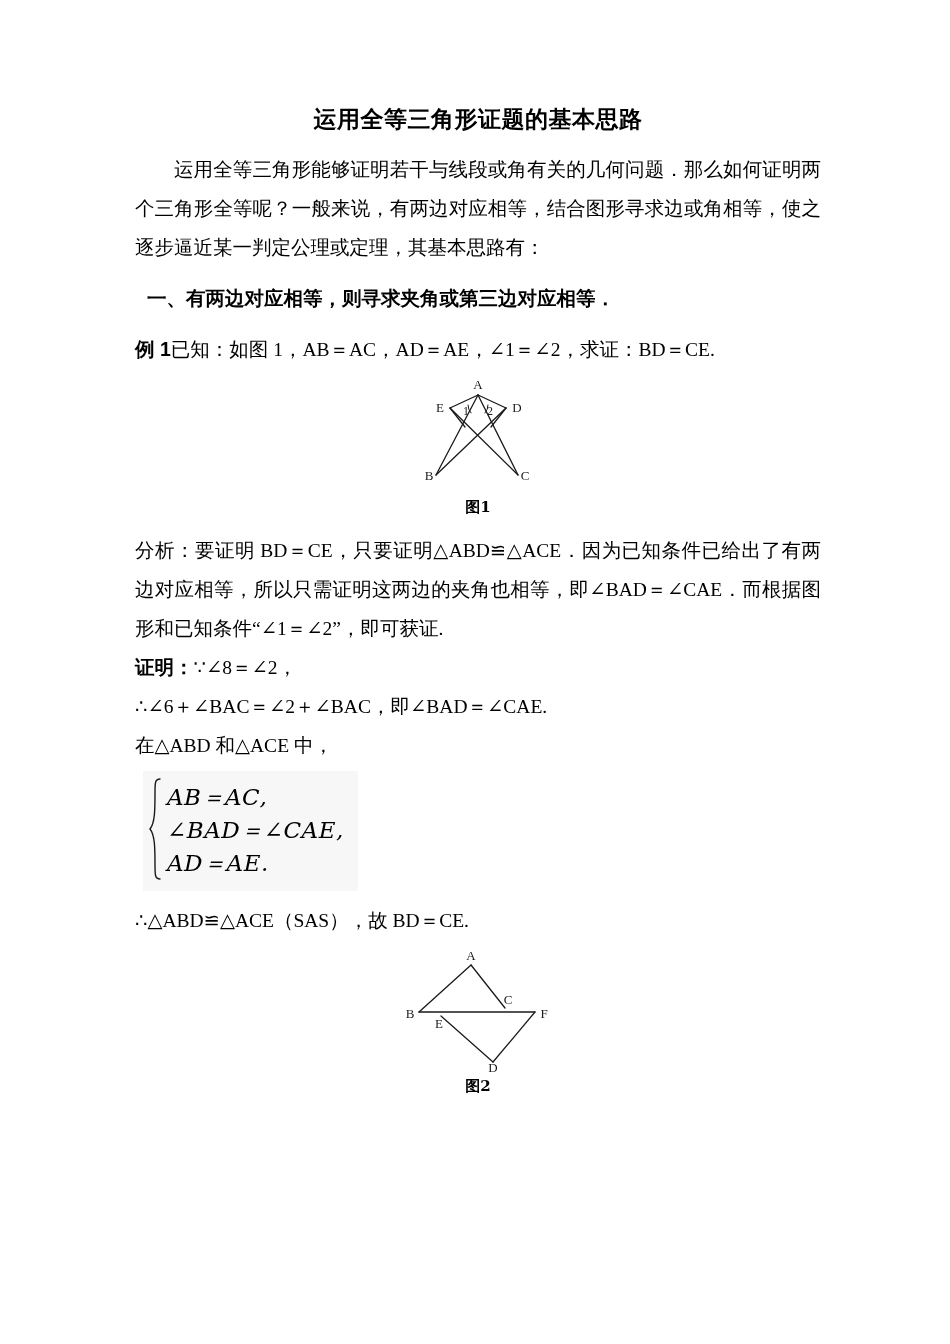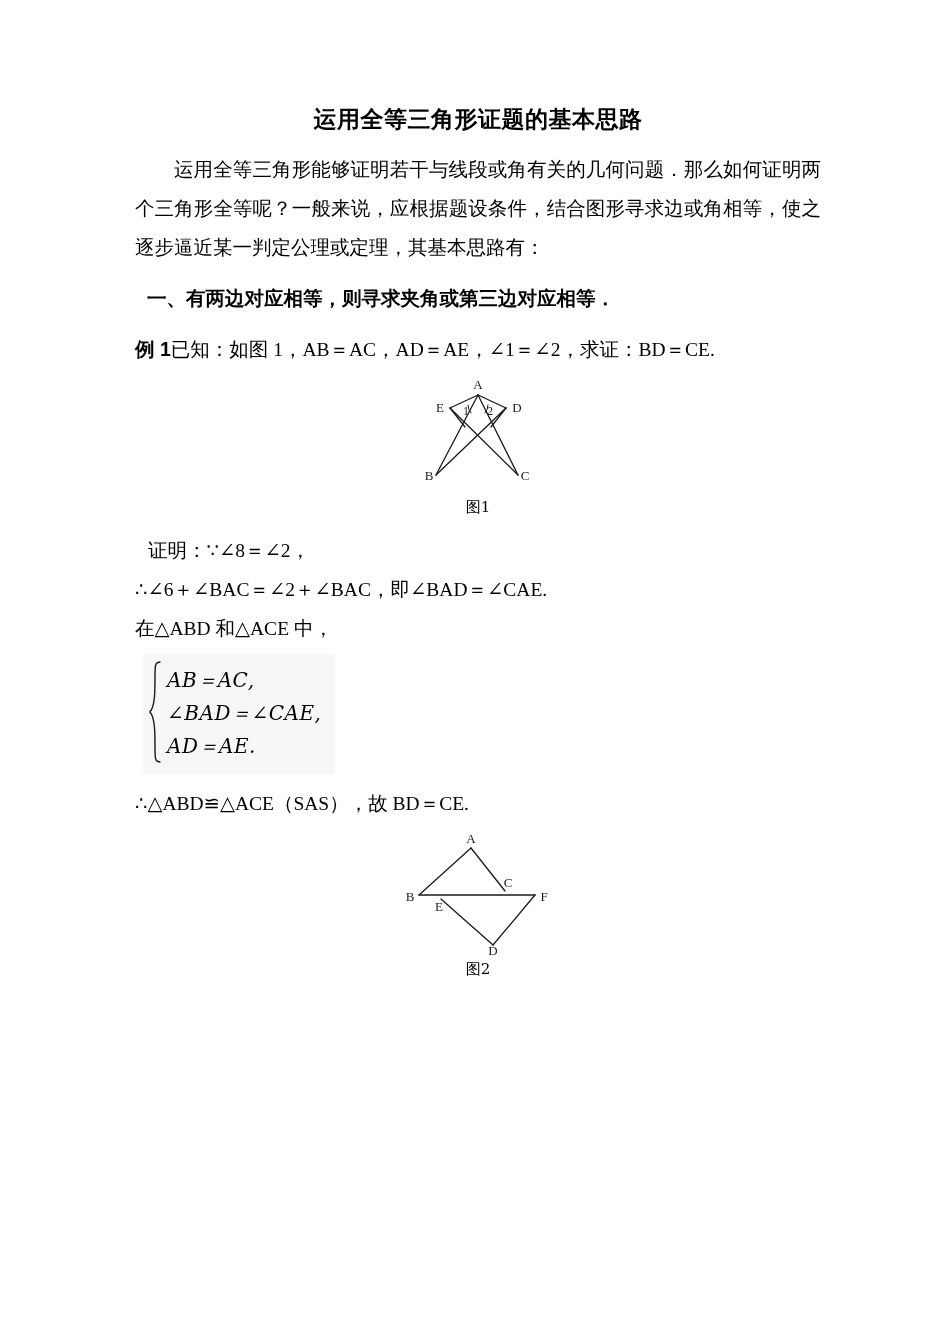--- a/index.html
+++ b/index.html
@@ -57,35 +57,35 @@
     line-height: 39px;
     font-weight: bold;
     margin: 12px;
     font-family: "DejaVu Serif", "Liberation Serif", serif;
   }
   .ex-label {
     font-weight: bold;
     font-family: Liberation Sans, sans-serif;
   }
   .proof-label {
-    font-weight: normal;
-    font-family: "DejaVu Serif", "Liberation Serif", serif;
-    margin-left: 13px;
+    font-weight: bold;
+    font-family: "DejaVu Serif", "Liberation Serif", serif;
   }
 
   
   .figure-wrap {
     width: 100%;
     text-align: center;
   }
   .fig-caption {
     font-size: 15px;
     line-height: 20px;
     text-align: center;
     font-family: "DejaVu Serif", "Liberation Serif", serif;
+    font-weight: bold;
   }
   .fig1-block { margin-top: 6px; margin-bottom: 14px; }
   .fig2-block { margin-top: 10px; margin-bottom: 38px; }
 
   svg text {
     font-family: "Liberation Serif", "DejaVu Serif", serif;
     fill: #1a1a1a;
   }
 
   
@@ -105,36 +105,36 @@
     margin-right: 4px;
   }
   .eq-lines {
     display: flex;
     flex-direction: column;
     justify-content: center;
   }
   .eq-line {
     font-family: "DejaVu Serif", "Liberation Serif", serif;
     font-style: italic;
-    font-size: 20px;
+    font-size: 23px;
     line-height: 33px;
     white-space: nowrap;
     letter-spacing: 0.5px;
   }
   .spacer-after-eq { height: 6px; }
 </style>
 </head>
 <body>
 
 <div class="page">
   <div class="content">
 
     <h1 class="doc-title">运用全等三角形证题的基本思路</h1>
 
-    <p class="para indent">运用全等三角形能够证明若干与线段或角有关的几何问题．那么如何证明两个三角形全等呢？一般来说，应根据题设条件，结合图形寻求边或角相等，使之逐步逼近某一判定公理或定理，其基本思路有：</p>
+    <p class="para indent">运用全等三角形能够证明若干与线段或角有关的几何问题．那么如何证明两个三角形全等呢？一般来说，有两边对应相等，结合图形寻求边或角相等，使之逐步逼近某一判定公理或定理，其基本思路有：</p>
 
     <p class="section-head">一、有两边对应相等，则寻求夹角或第三边对应相等．</p>
 
     <p class="para"><span class="ex-label">例 1</span><span>已知：如图 1，AB＝AC，AD＝AE，∠1＝∠2，求证：BD＝CE.</span></p>
 
     <div class="figure-wrap fig1-block">
       <svg width="180" height="118" viewBox="0 0 180 118">
 
         <g stroke="#1a1a1a" stroke-width="1.3" fill="none" stroke-linecap="round">
 
@@ -162,20 +162,21 @@
         <text x="52" y="37" font-size="13" text-anchor="middle">E</text>
         <text x="129" y="37" font-size="13" text-anchor="middle">D</text>
         <text x="41" y="105" font-size="13" text-anchor="middle">B</text>
         <text x="137" y="105" font-size="13" text-anchor="middle">C</text>
         <text x="78" y="40" font-size="12" text-anchor="middle">1</text>
         <text x="102" y="40" font-size="12" text-anchor="middle">2</text>
       </svg>
       <div class="fig-caption">图1</div>
     </div>
 
+    <p class="para"><span>分析：</span><span>要证明 BD＝CE，只要证明△ABD≌△ACE．因为已知条件已给出了有两边对应相等，所以只需证明这两边的夹角也相等，即∠BAD＝∠CAE．而根据图形和已知条件“∠1＝∠2”，即可获证.</span></p>
 
     <p class="para"><span class="proof-label">证明：</span><span>∵∠8＝∠2，</span></p>
 
     <p class="para">∴∠6＋∠BAC＝∠2＋∠BAC，即∠BAD＝∠CAE.</p>
 
     <p class="para">在△ABD 和△ACE 中，</p>
 
     <div class="eq-block">
       <div class="eq-inner">
         <div class="brace">

